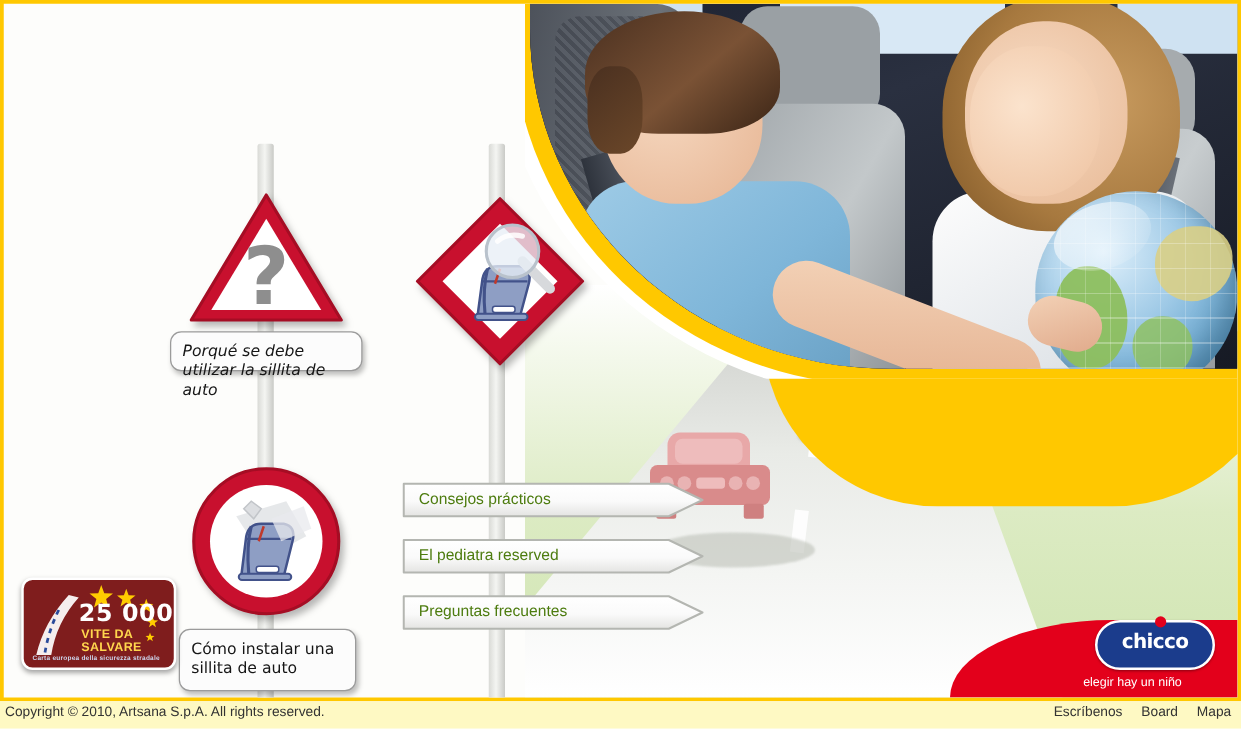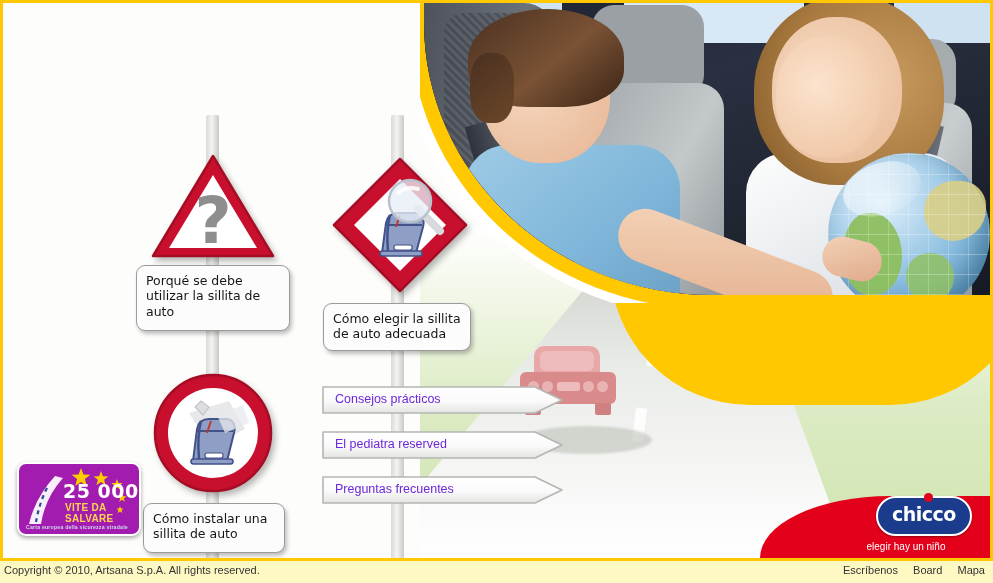--- a/index.html
+++ b/index.html
@@ -111,28 +111,28 @@
      border-radius:0 0 220px 220px;background:#FFC800;z-index:2;}
 
   
   .red-banner{position:absolute;right:0;bottom:0;width:230px;height:62px;
      background:#E3001B;border-top-left-radius:130px 62px;z-index:5;}
   .chicco-logo{position:absolute;right:18px;bottom:22px;width:96px;height:40px;z-index:6;}
   .chicco-pill{position:absolute;left:0;top:0;width:96px;height:40px;border-radius:20px;
      background:#1b3c8c;border:2px solid #fff;box-sizing:border-box;
      box-shadow:0 1px 2px rgba(0,0,0,.35);}
   .chicco-word{position:absolute;left:0;top:7px;width:96px;text-align:center;color:#fff;
-     font-size:19px;font-weight:bold;font-family:"DejaVu Sans",sans-serif;letter-spacing:-.5px;}
+     font-size:16px;font-weight:bold;font-family:"DejaVu Sans",sans-serif;letter-spacing:-.5px;}
   .chicco-dot{position:absolute;left:48px;top:-3px;width:9px;height:9px;border-radius:50%;background:#E3001B;}
   .chicco-tag{position:absolute;right:14px;bottom:6px;width:140px;text-align:center;color:#fff;
      font-size:10px;z-index:7;}
 
   
   .eu-badge{position:absolute;left:14px;bottom:22px;width:120px;height:70px;
-     background:#a21caf;border:2px solid #fff;border-radius:9px;z-index:7;
+     background:#7f1d1d;border:2px solid #fff;border-radius:9px;z-index:7;
      box-shadow:0 2px 4px rgba(0,0,0,.35);overflow:hidden;}
   .eu-road{position:absolute;left:6px;top:10px;width:44px;height:52px;}
   .eu-num{position:absolute;left:44px;top:16px;color:#fff;font-size:19px;font-weight:bold;
      font-family:"DejaVu Sans",sans-serif;letter-spacing:.5px;}
   .eu-sub{position:absolute;left:46px;top:38px;color:#ffd64d;font-size:10px;font-weight:bold;letter-spacing:.3px;}
   .eu-cap{position:absolute;left:7px;bottom:4px;color:#cfd9f0;font-size:5.2px;font-weight:bold;letter-spacing:.2px;}
   .eu-stars{position:absolute;left:50px;top:2px;width:66px;height:48px;}
 
   
   .pole{position:absolute;width:13px;background:linear-gradient(90deg,#d9dad6,#f4f5f2 45%,#c9cac6);
@@ -144,21 +144,21 @@
 
   
   .callout{position:absolute;z-index:5;background:#fcfcfc;border:1.5px solid #9b9b9b;
      border-radius:9px;box-shadow:2px 3px 4px rgba(0,0,0,.25);
      font-size:12.5px;color:#161616;padding:7px 9px 8px 9px;line-height:1.22;
      font-family:"DejaVu Sans",sans-serif;box-sizing:border-box;cursor:pointer;}
 
   
   .arrow-item{position:absolute;z-index:5;height:30px;cursor:pointer;}
   .arrow-item .arw{position:absolute;left:0;top:0;width:100%;height:100%;}
-  .arrow-item .arw-label{position:absolute;left:14px;top:7px;font-size:12.5px;color:#6d28d9;
+  .arrow-item .arw-label{position:absolute;left:14px;top:7px;font-size:12.5px;color:#4d7c0f;
      font-family:"Liberation Sans",sans-serif;white-space:nowrap;}
 
   
   .footer{position:absolute;left:0;top:561px;width:993px;height:22px;background:#fef9c3;}
   .copyright{position:absolute;left:4px;top:3px;font-size:11px;color:#333;}
   .footlinks{position:absolute;right:8px;top:3px;font-size:11px;color:#333;}
   .footlinks span{margin-left:12px;cursor:pointer;}
 </style>
 </head>
 <body>
@@ -263,44 +263,41 @@
     <div class="pole" style="left:203px;top:112px;height:448px;"></div>
     <div class="pole" style="left:388px;top:112px;height:448px;"></div>
 
     <div class="signwrap" style="left:146px;top:148px;width:128px;height:112px;">
       <svg width="128" height="112" viewBox="0 0 128 112">
         <path d="M64 5 L124 105 L4 105 Z" fill="#c8102e" stroke="#a50d24" stroke-width="2.5" stroke-linejoin="round"></path>
         <path d="M64 24 L108 97 L20 97 Z" fill="#ffffff"></path>
         <text x="64" y="92" font-family="DejaVu Sans, sans-serif" font-size="64" font-weight="bold" fill="#8e8e8e" text-anchor="middle">?</text>
       </svg>
     </div>
-    <div class="callout" style="left:133px;top:262px;width:154px;height:66px;">
+    <div class="callout" style="left:133px;top:262px;width:154px;height:32px;font-style:italic;">
       <span>Porqué se debe utilizar la sillita de auto</span>
     </div>
 
     <div class="signwrap" style="left:327px;top:152px;width:140px;height:140px;">
       <svg width="140" height="140" viewBox="0 0 140 140">
         <path d="M70 4 L136 70 L70 136 L4 70 Z" fill="#c8102e" stroke="#a50d24" stroke-width="2.5" stroke-linejoin="round"></path>
         <path d="M70 24 L116 70 L70 116 L24 70 Z" fill="#ffffff"></path>
         <g>
           <path d="M52 98 L56 68 Q58 58 68 58 L86 58 Q96 60 93 72 L86 98 Z" fill="#8e9ec4" stroke="#42528a" stroke-width="2" stroke-linejoin="round"></path>
           <path d="M56 70 L92 70" stroke="#42528a" stroke-width="1.8"></path>
           <path d="M60 60 Q56 76 58 96" stroke="#42528a" stroke-width="2.5" fill="none"></path>
           <rect x="50" y="96" width="42" height="5" rx="2.5" fill="#8e9ec4" stroke="#42528a" stroke-width="1.6"></rect>
           <rect x="64" y="90" width="18" height="5" rx="2" fill="#ffffff" stroke="#42528a" stroke-width="1.2"></rect>
           <path d="M70 60 L66 72" stroke="#c0392b" stroke-width="2"></path>
           <line x1="88" y1="54" x2="110" y2="76" stroke="#d7d9dc" stroke-width="8" stroke-linecap="round"></line>
           <circle cx="80" cy="46" r="21" fill="#e8eef6" fill-opacity="0.78" stroke="#b9c2cc" stroke-width="2.5"></circle>
           <path d="M68 38 Q76 31 88 34" stroke="#ffffff" stroke-width="4" fill="none" stroke-linecap="round" opacity=".85"></path>
         </g>
       </svg>
     </div>
-    <div class="callout" style="left:320px;top:300px;width:148px;height:48px;">
-      <span>Cómo elegir la sillita de auto adecuada</span>
-    </div>
 
     <div class="signwrap" style="left:148px;top:368px;width:124px;height:124px;">
       <svg width="124" height="124" viewBox="0 0 124 124">
         <circle cx="62" cy="62" r="58" fill="#c8102e" stroke="#a50d24" stroke-width="2.5"></circle>
         <circle cx="62" cy="62" r="45" fill="#ffffff"></circle>
         <g>
           <path d="M38 42 L78 30 L94 58 L60 76 Z" fill="#e3e5e8" opacity=".9"></path>
           <path d="M44 36 L50 30 L58 36 L52 44 Z" fill="#dcdee1" stroke="#c2c5c9" stroke-width="1.2"></path>
           <path d="M42 90 L46 58 Q48 48 58 48 L76 48 Q86 50 83 62 L76 90 Z" fill="#8e9ec4" stroke="#42528a" stroke-width="2" stroke-linejoin="round"></path>
           <path d="M46 60 L82 60" stroke="#42528a" stroke-width="1.8"></path>

